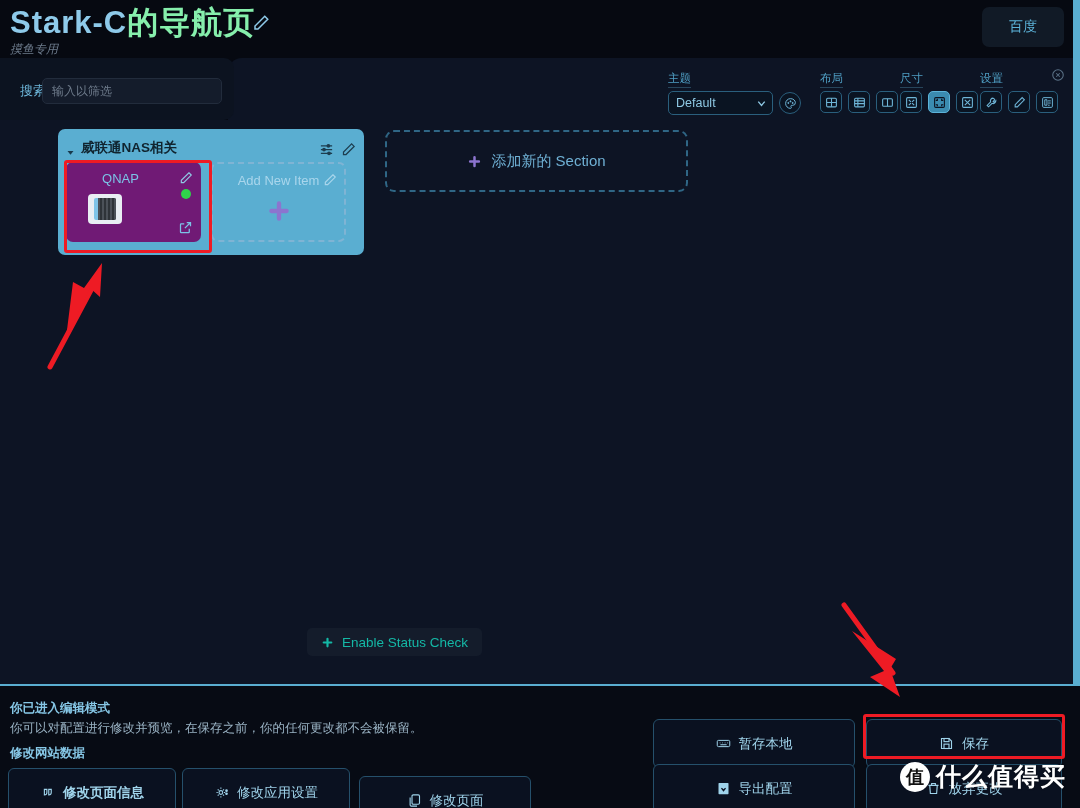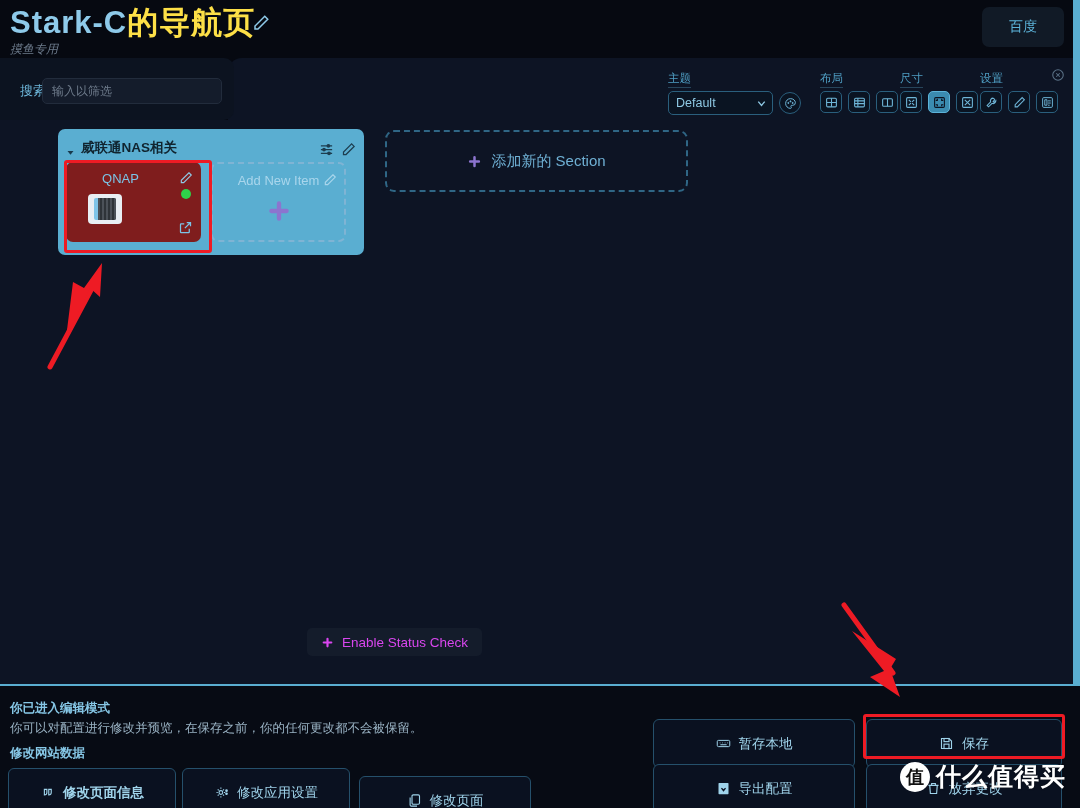--- a/index.html
+++ b/index.html
@@ -10,21 +10,21 @@
     overflow: hidden;
   }
   #root { position: relative; width: 1080px; height: 808px; }
 
   
   .site-title {
     position: absolute; left: 10px; top: 2px;
     font-size: 31px; font-weight: 700; letter-spacing: 1px;
     color: #8ecaea; white-space: nowrap;
   }
-  .site-title .accent { color: #fde047; }
+  .site-title .accent { color: #86efac; }
   .title-pencil {
     position: absolute; left: 252px; top: 14px;
     width: 18px; height: 18px; color: #8ecaea;
   }
   .site-sub {
     position: absolute; left: 10px; top: 41px;
     font-size: 12px; color: #6d7b8c; font-style: italic;
   }
   .baidu-btn {
     position: absolute; right: 16px; top: 7px;
@@ -104,21 +104,21 @@
   }
   .sec-head { display: flex; align-items: flex-end; height: 22px; }
   .sec-caret { width: 9px; height: 9px; color: #18394c; margin-right: 6px; }
   .sec-title { font-size: 13.5px; font-weight: 700; color: #10242f; }
   .sec-head-icons { margin-left: auto; display: flex; gap: 7px; align-items: center; }
   .sec-head-icons svg { width: 15px; height: 15px; color: #1d3d4f; cursor: pointer; }
   .sec-body { display: flex; gap: 10px; margin-top: 5px; }
 
   .item-card {
     position: relative; width: 135px; height: 80px;
-    background: #7f1d1d; border-radius: 7px;
+    background: #701a75; border-radius: 7px;
   }
   .item-name {
     position: absolute; left: 0; right: 26px; top: 9px;
     text-align: center; font-size: 13px; color: #7cc3e6;
   }
   .item-pencil { position: absolute; right: 8px; top: 9px; width: 14px; height: 14px; color: #8fc9e4; cursor: pointer; }
   .status-dot {
     position: absolute; right: 10px; top: 27px;
     width: 10px; height: 10px; border-radius: 50%; background: #2fd34a;
   }
@@ -153,21 +153,21 @@
     cursor: pointer;
   }
   .add-section .plus { width: 15px; height: 15px; color: #8c74cf; }
   .add-section span { font-size: 15px; color: #6fb0d4; }
 
   
   .status-check {
     position: absolute; left: 307px; top: 628px;
     height: 28px; padding: 0 14px; border-radius: 5px;
     background: #141c2b; display: flex; align-items: center; gap: 8px;
-    color: #d946ef; font-size: 13.5px; cursor: pointer;
+    color: #14b8a6; font-size: 13.5px; cursor: pointer;
   }
   .status-check .plus { width: 13px; height: 13px; }
 
   
   .edit-bar {
     position: absolute; left: 0; top: 684px; width: 1080px; height: 144px;
     background: #070b14; border-top: 2px solid #5aaed1;
   }
   .eb-h1 { position: absolute; left: 10px; top: 14px; font-size: 12.5px; font-weight: 700; color: #86c7e6; }
   .eb-p  { position: absolute; left: 10px; top: 34px; font-size: 12.5px; color: #9ab3c4; }

